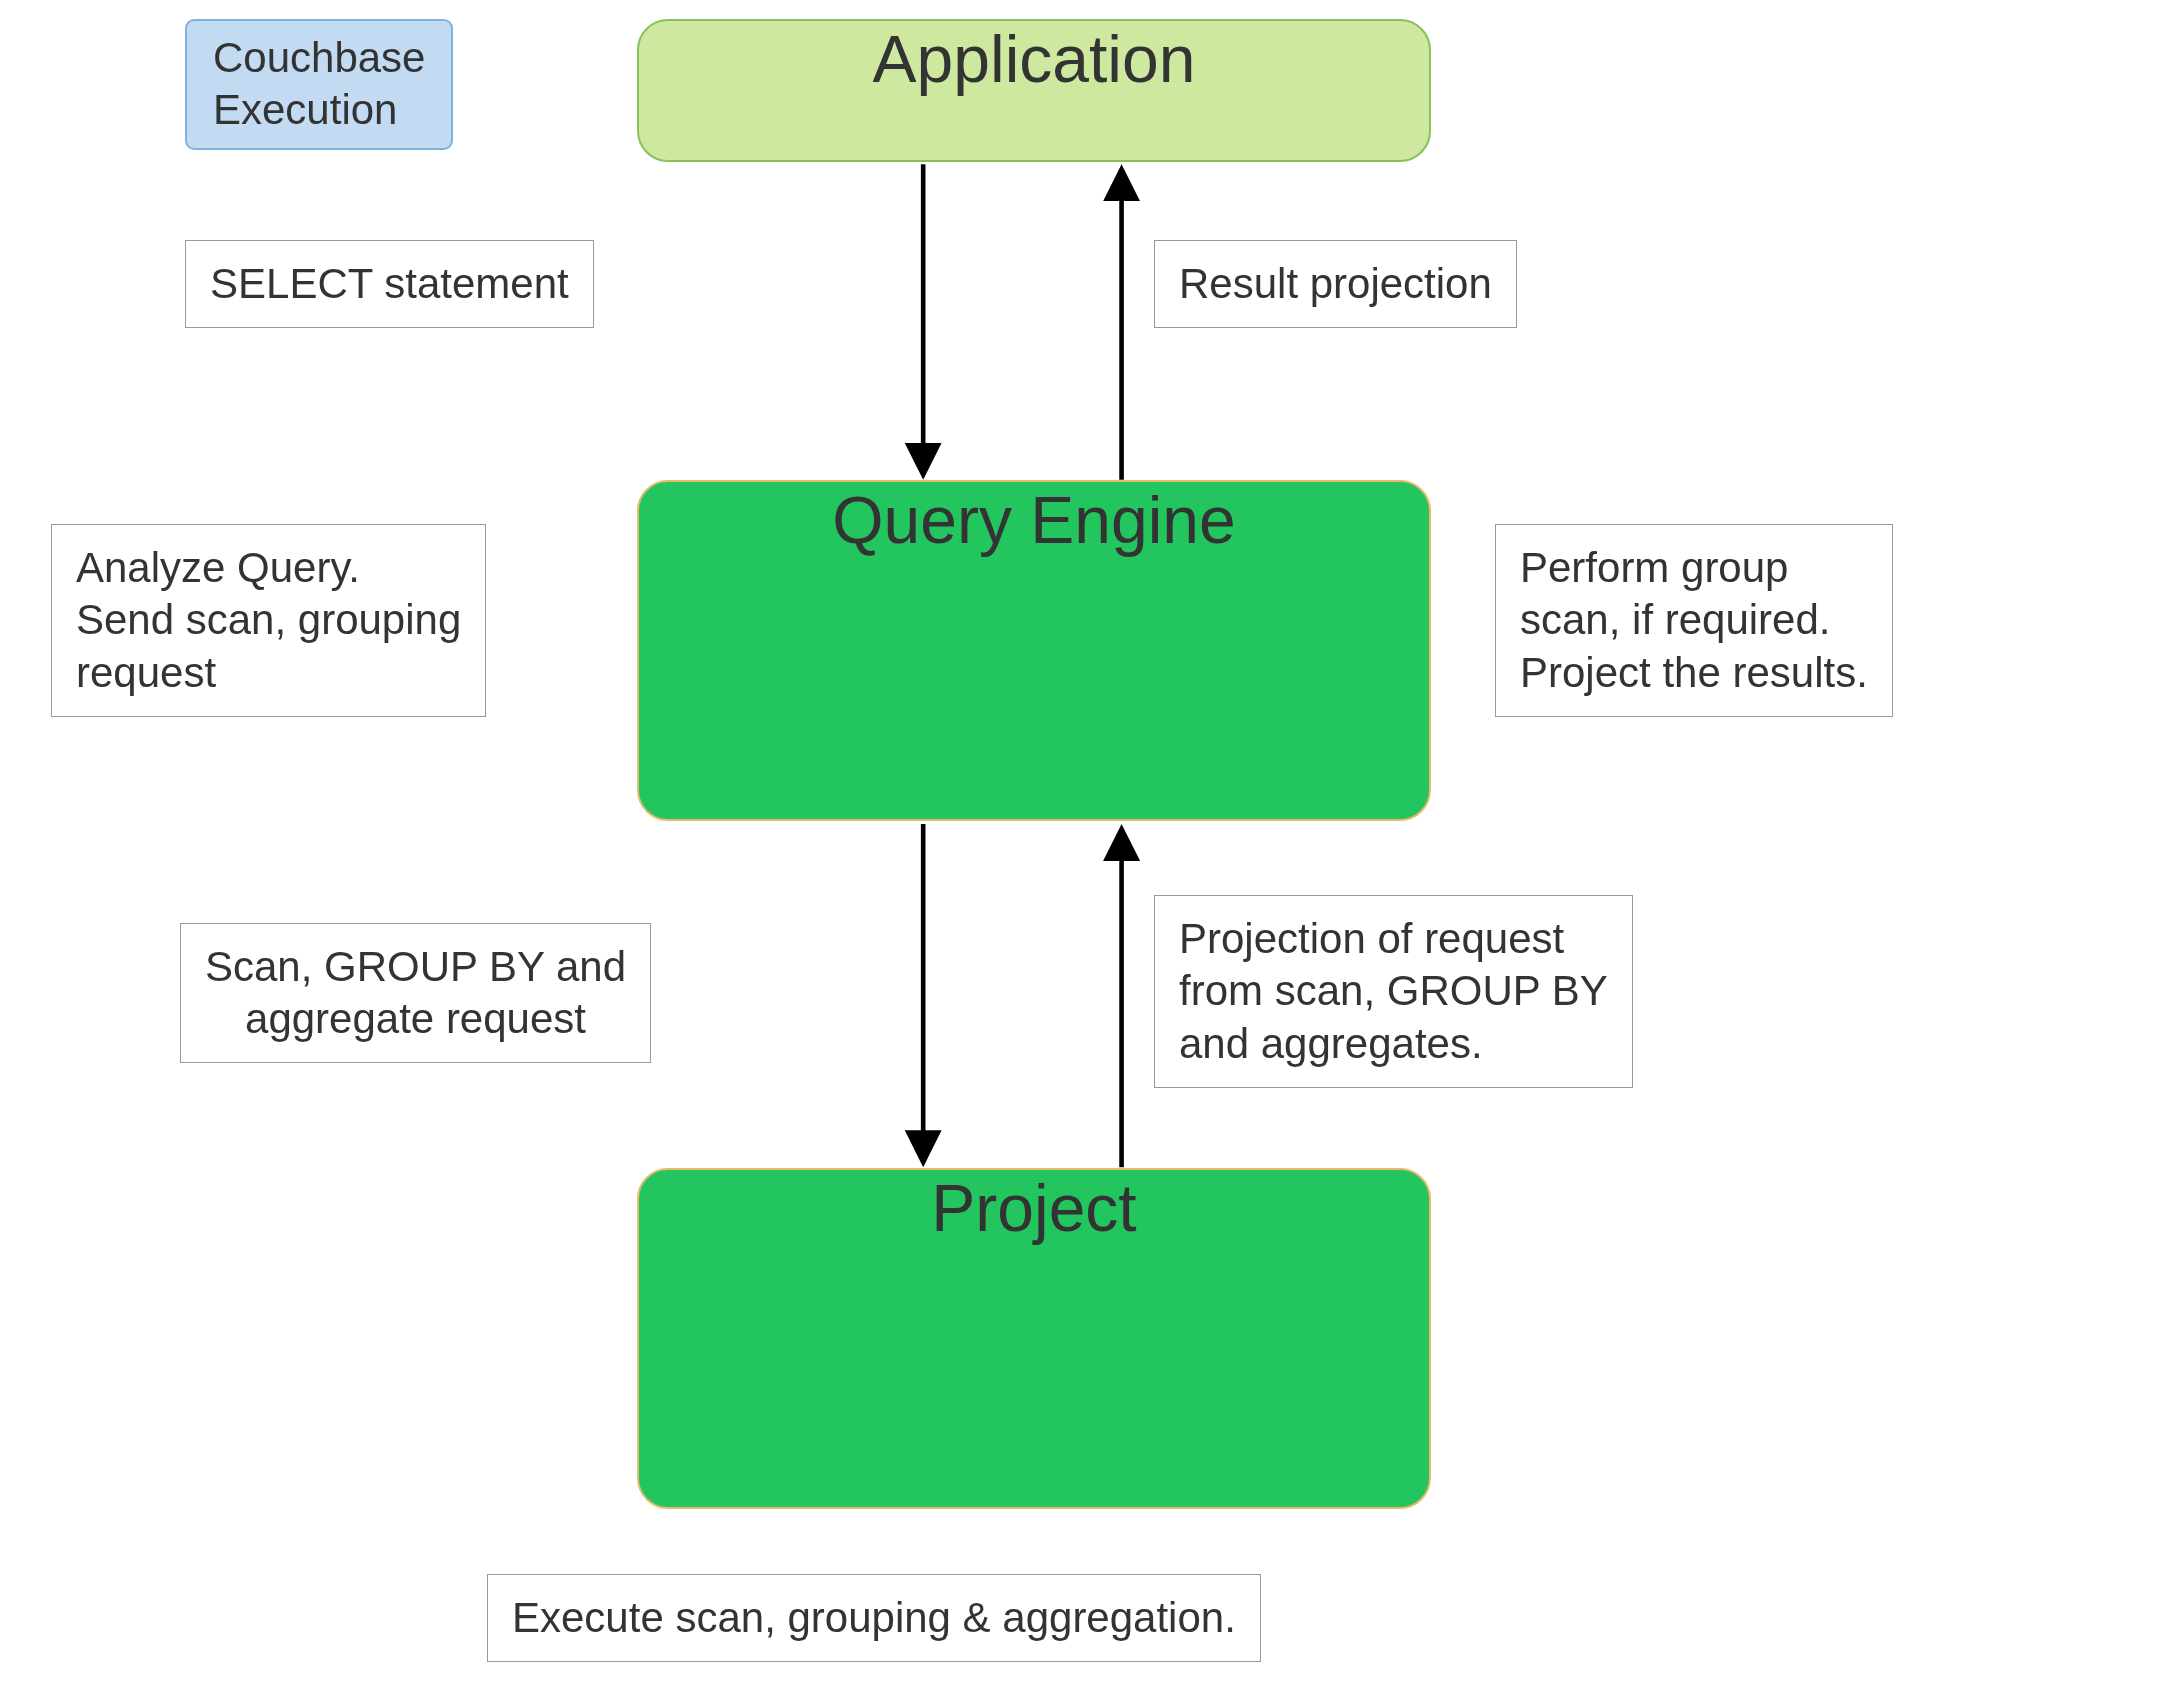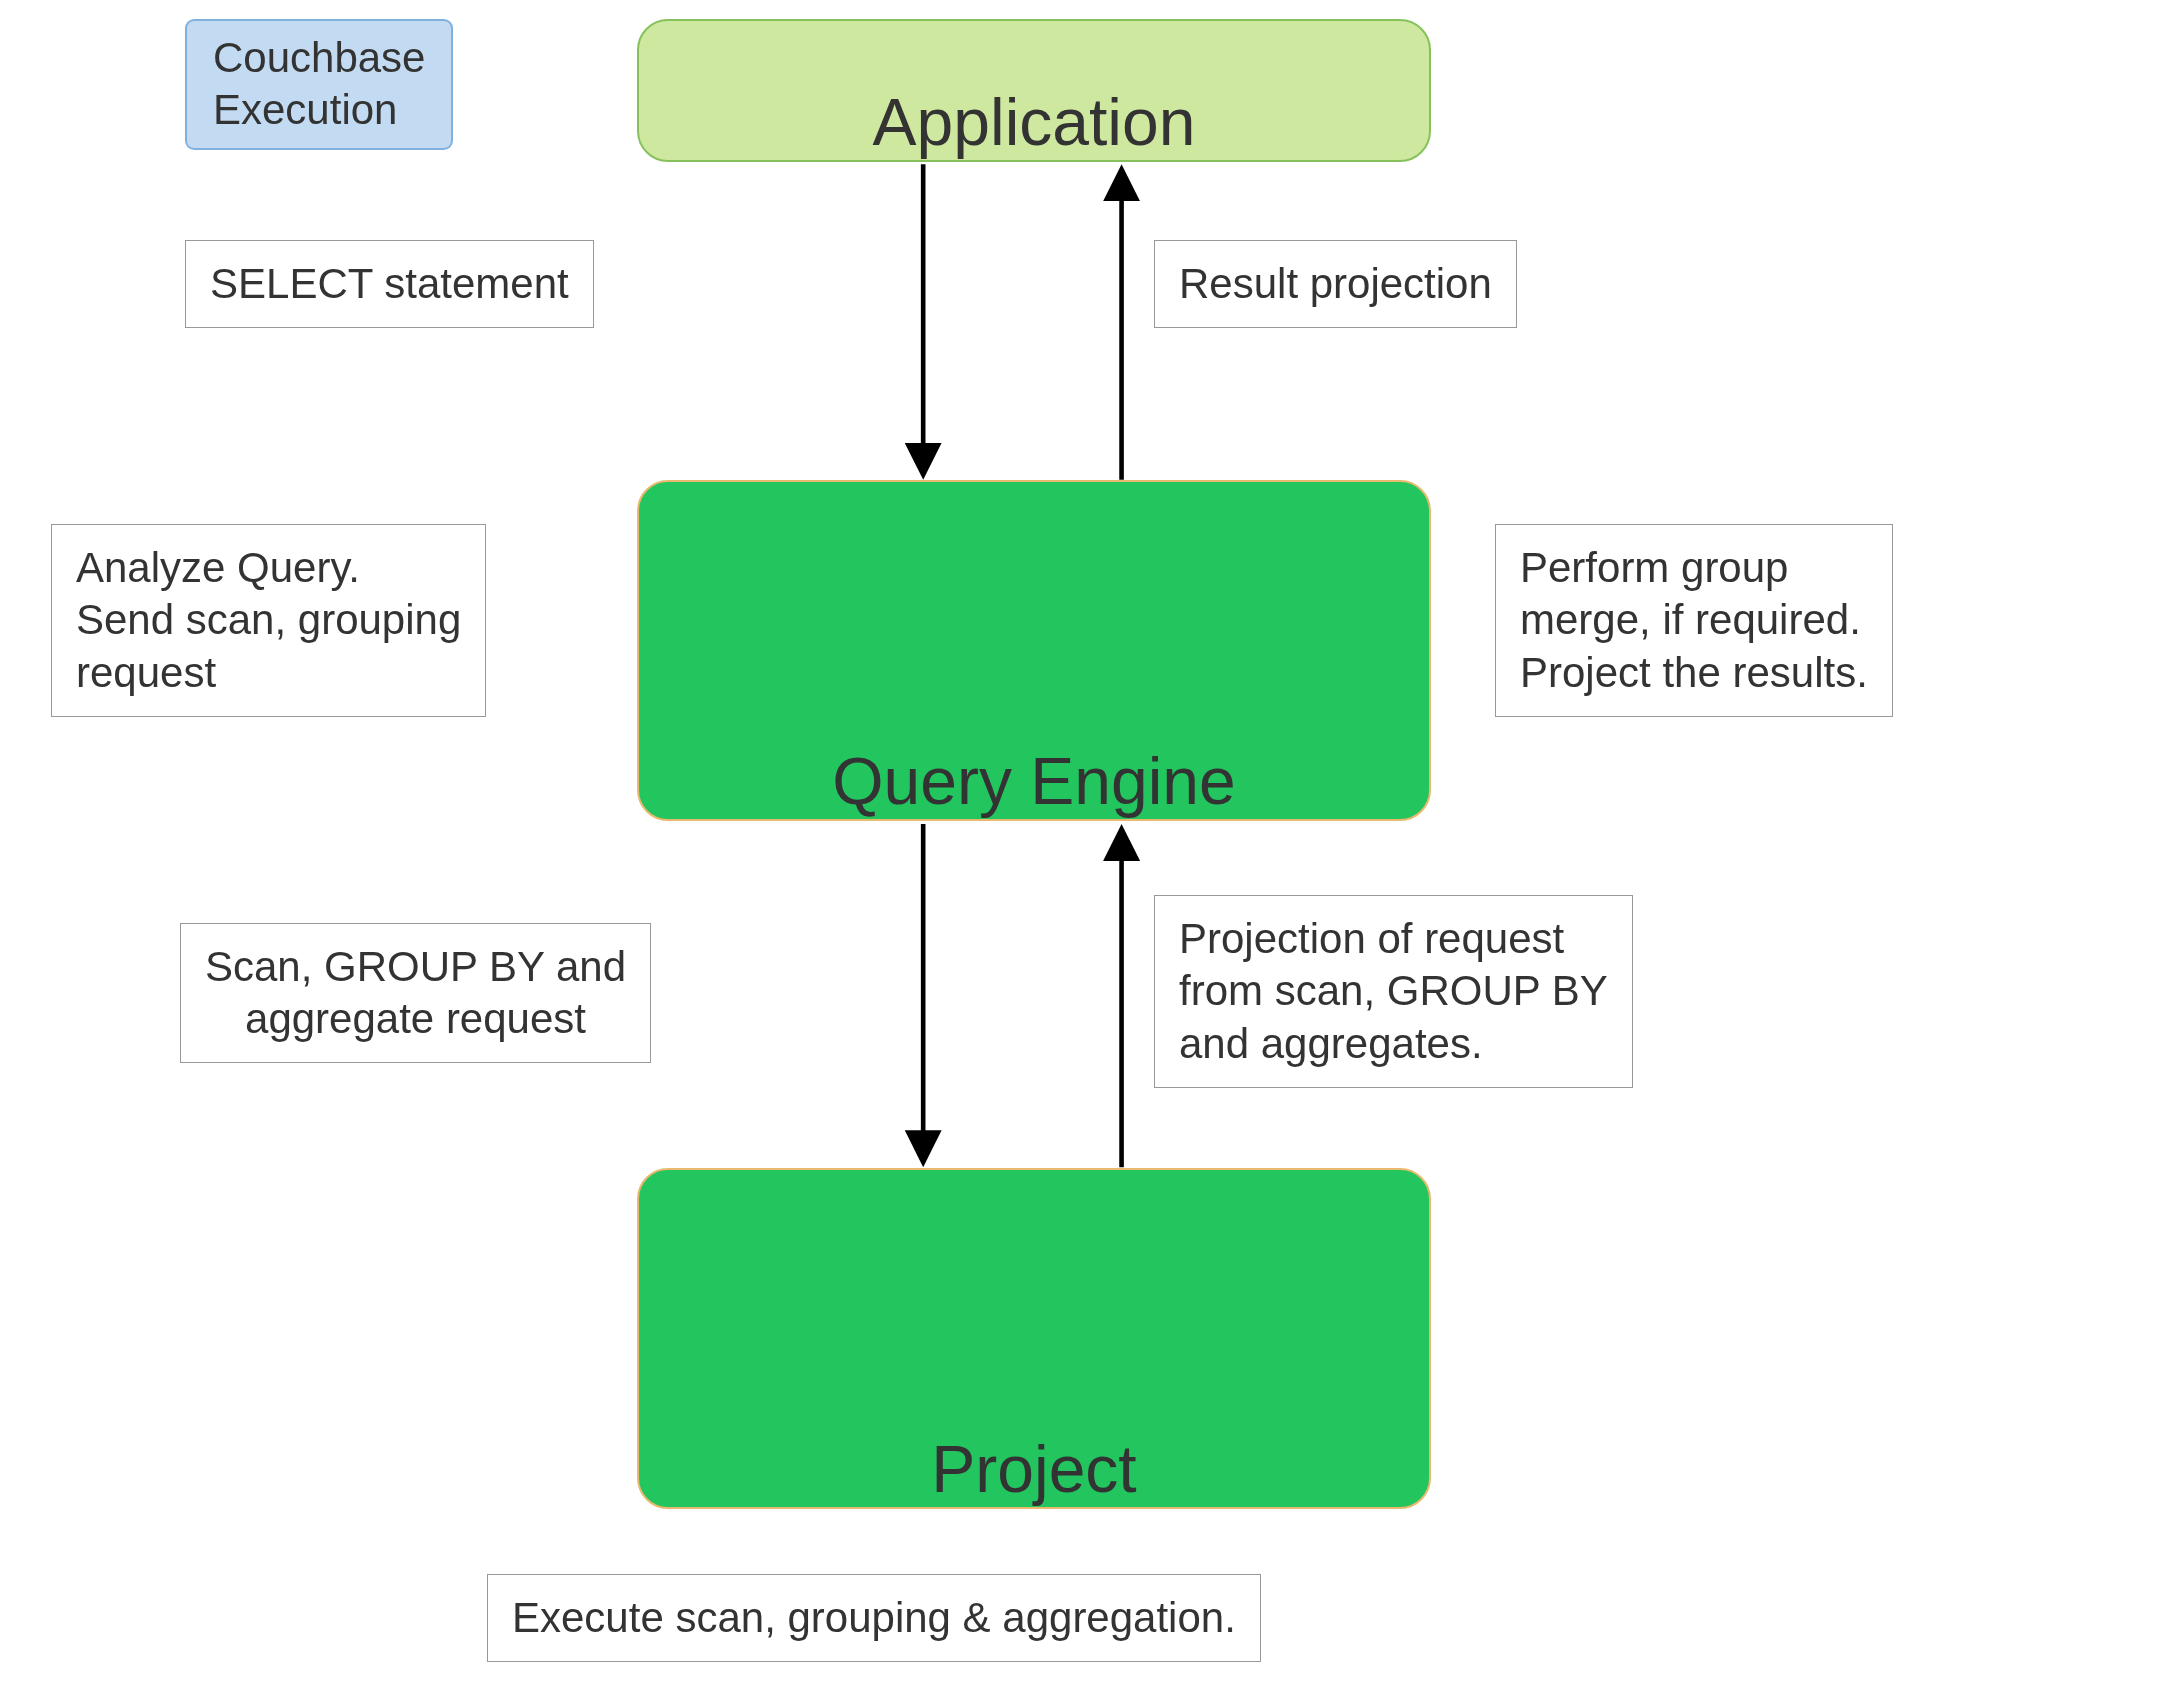--- a/index.html
+++ b/index.html
@@ -13,21 +13,21 @@
     position: relative;
     width: 2173px;
     height: 1707px;
   }
   .abs { position: absolute; box-sizing: border-box; }
 
   
   .node {
     border-radius: 31px;
     display: flex;
-    align-items: flex-end;
+    align-items: flex-start;
     justify-content: center;
     font-size: 66px;
     font-weight: 300;
     color: #333333;
     text-align: center;
   }
   .node-green {
     background: #cee89f;
     border: 2.8px solid #86c15b;
   }
@@ -93,21 +93,21 @@
 
   <div class="abs label-box" style="left:185px; top:240px;">SELECT statement</div>
 
   <div class="abs label-box" style="left:1154px; top:240px;">Result projection</div>
 
   <div class="abs label-box" style="left:51px; top:524px;">Analyze Query.
 Send scan, grouping
 request</div>
 
   <div class="abs label-box" style="left:1495px; top:524px;">Perform group
-merge, if required.
+scan, if required.
 Project the results.</div>
 
   <div class="abs label-box" style="left:180px; top:923px;text-align:center;">Scan, GROUP BY and
 aggregate request</div>
 
   <div class="abs label-box" style="left:1154px; top:895px;">Projection of request
 from scan, GROUP BY
 and aggregates.</div>
 
   <div class="abs label-box" style="left:487px; top:1574px;">Execute scan, grouping &amp; aggregation.</div>

